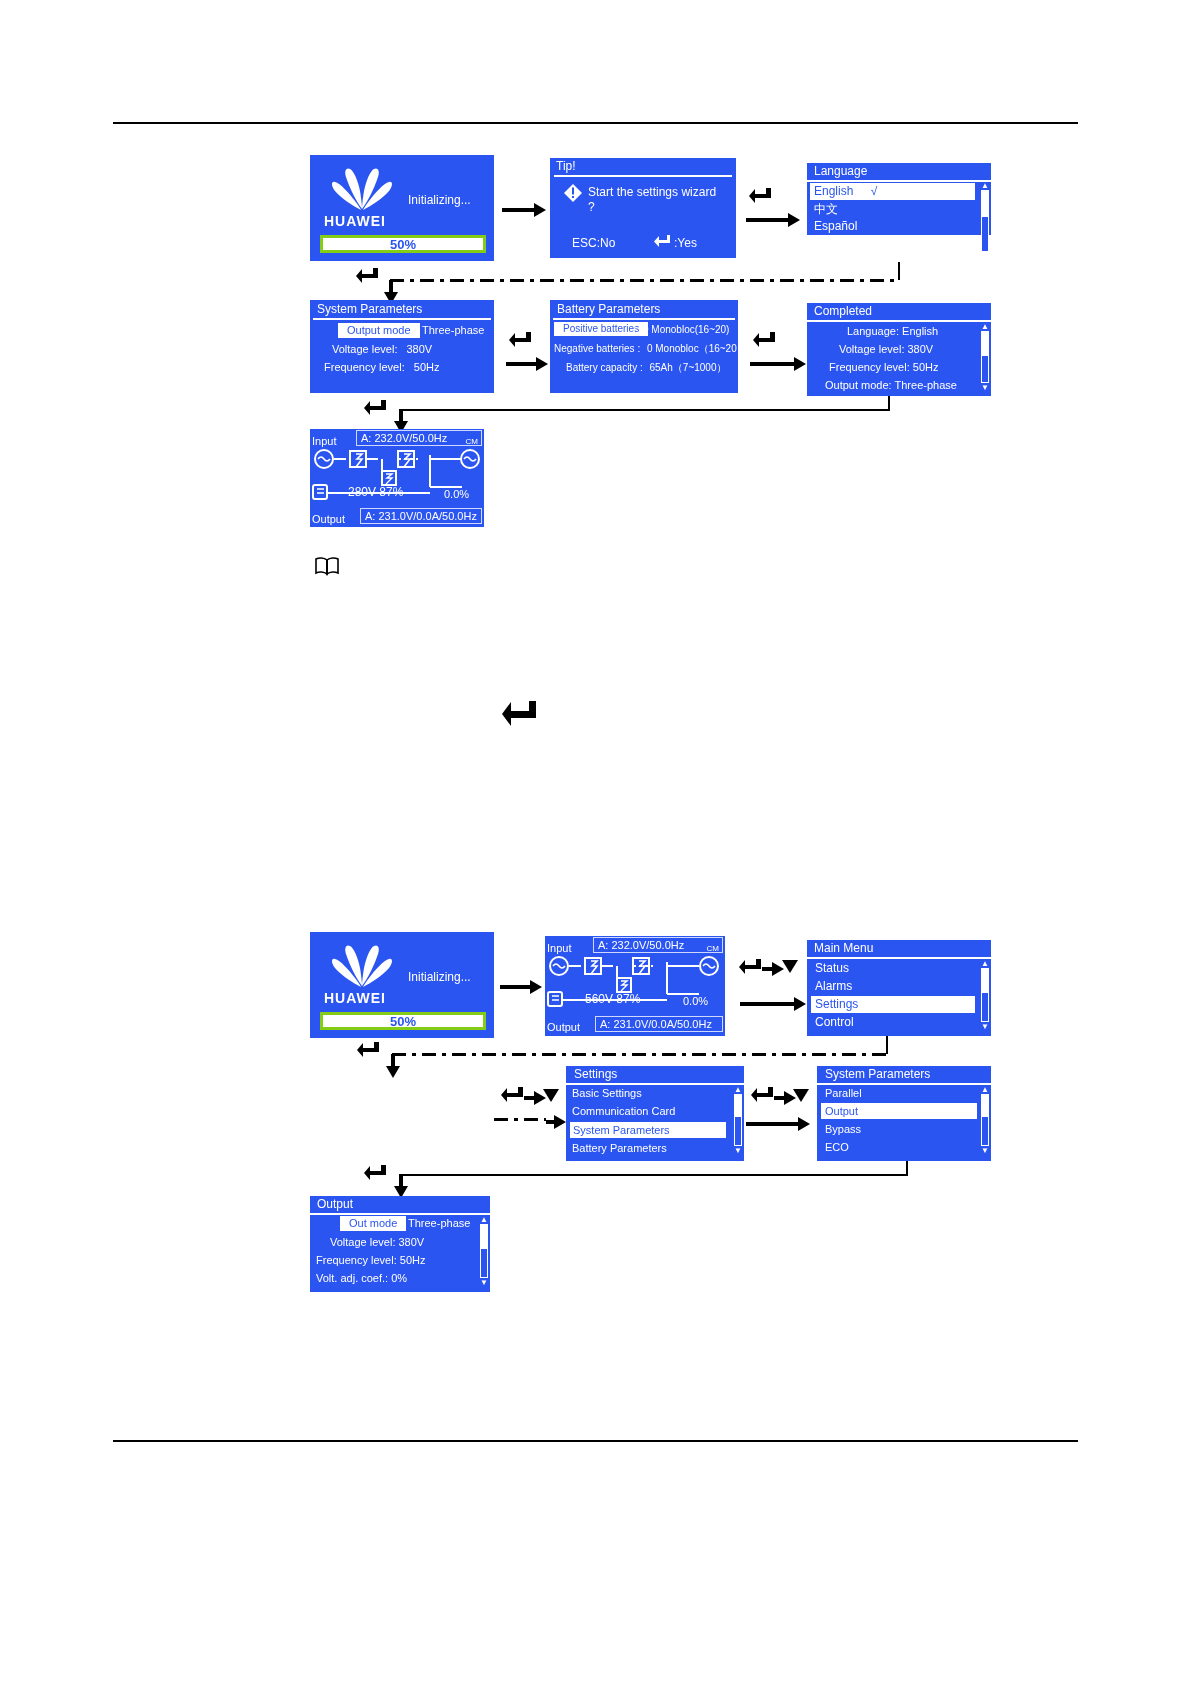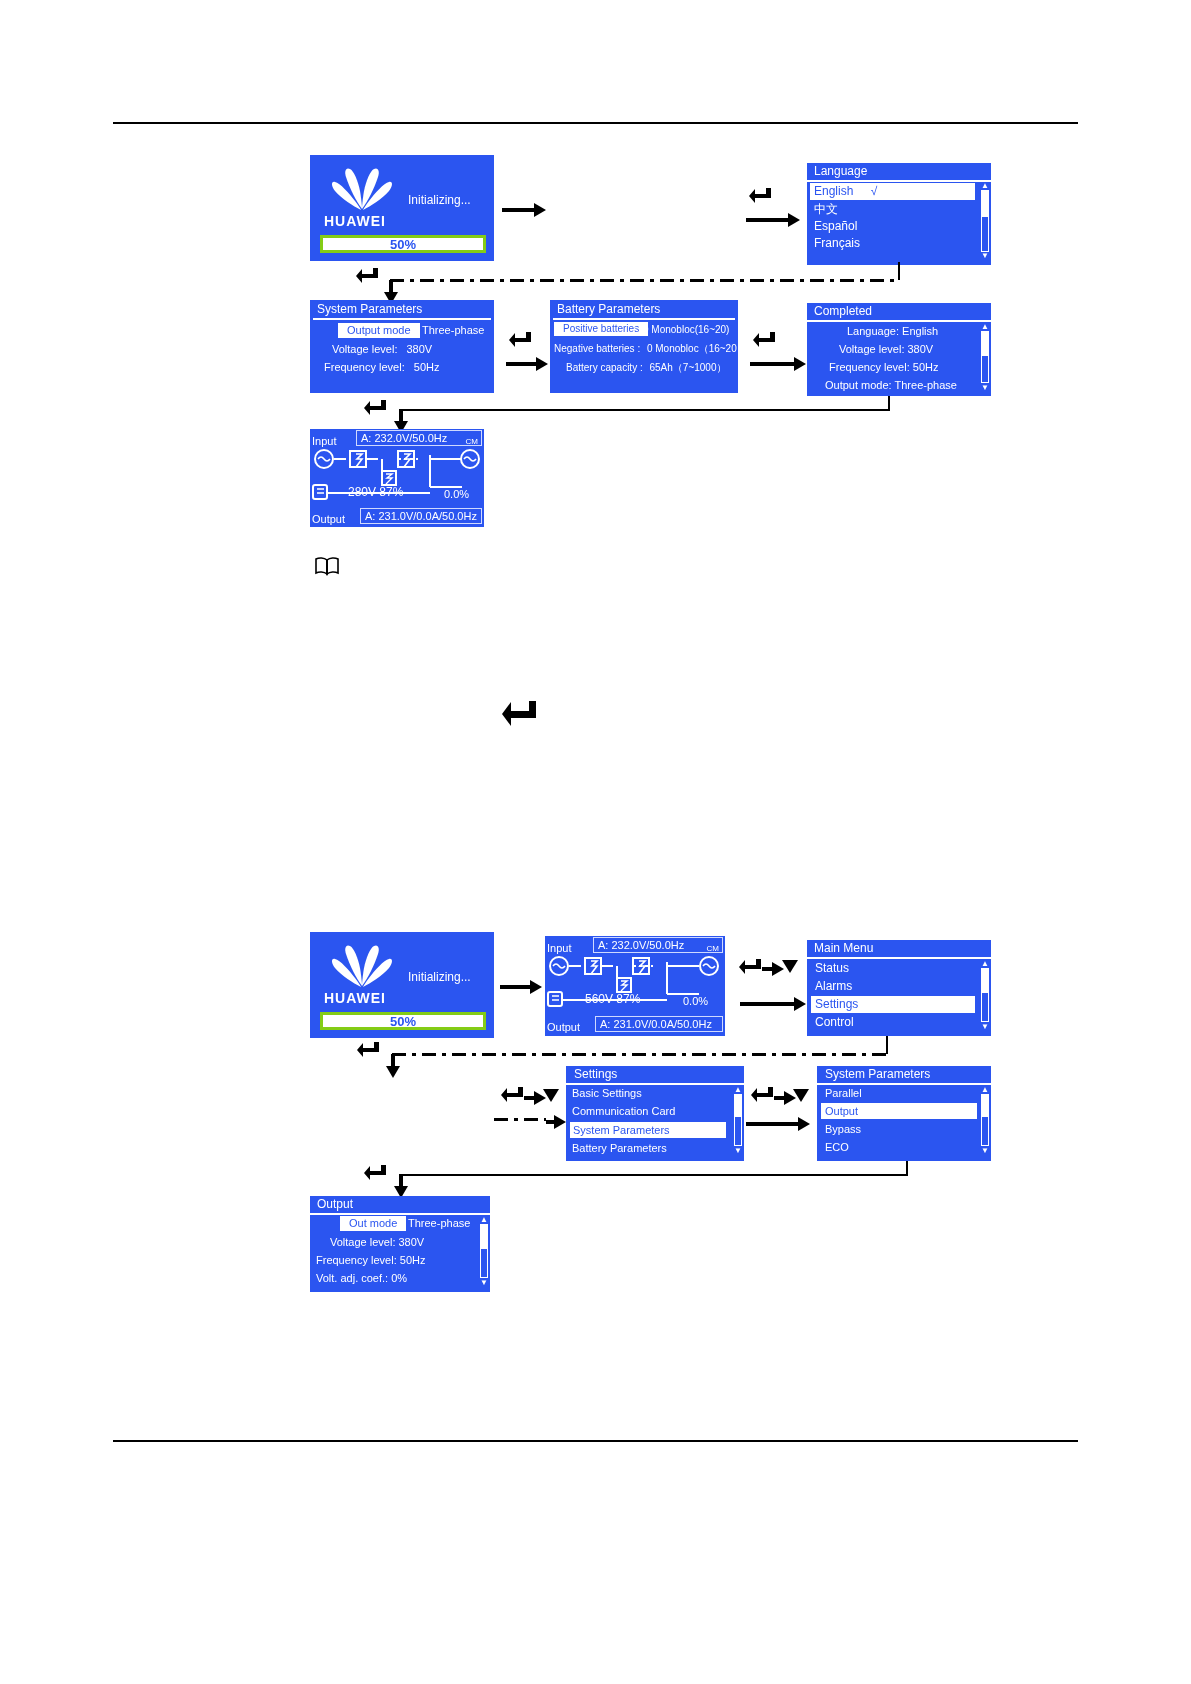--- a/index.html
+++ b/index.html
@@ -69,30 +69,46 @@
     <div class="progress" style="left:10px;top:80px;width:166px;height:18px;">
       <div class="pct">50%</div>
     </div>
   </div>
 
   <div class="arrow-r" style="left:502px;top:208px;width:44px;">
     <div class="shaft" style="width:34px;"></div>
     <div class="head" style="left:32px;"></div>
   </div>
 
+  <div class="lcd" style="left:550px;top:158px;width:186px;height:100px;">
+    <div class="title" style="position:absolute;left:2px;top:0px;">Tip!</div>
+    <div style="position:absolute;left:4px;top:17px;right:4px;height:2px;background:#fff;"></div>
+    <svg style="position:absolute;left:14px;top:26px;" width="18" height="18" viewBox="0 0 18 18">
+      <polygon points="9,0 18,9 9,18 0,9" fill="#ffffff"></polygon>
+      <rect x="8" y="3.5" width="2" height="7" fill="#2b55f0"></rect>
+      <rect x="8" y="12" width="2" height="2" fill="#2b55f0"></rect>
+    </svg>
+    <div class="row" style="position:absolute;left:38px;top:27px;font-size:12px;">Start the settings wizard</div>
+    <div class="row" style="position:absolute;left:38px;top:42px;font-size:12px;">?</div>
+    <div class="row" style="position:absolute;left:22px;top:78px;font-size:12px;">ESC:No</div>
+    <svg style="position:absolute;left:104px;top:76px;" width="18" height="16" viewBox="0 0 18 16">
+      <path d="M16 1 V9 H5 V13 L0 7.5 L5 2 V6 H13 V1 Z" fill="#ffffff"></path>
+    </svg>
+    <div class="row" style="position:absolute;left:124px;top:78px;font-size:12px;">:Yes</div>
+  </div>
 
   <svg class="enter" style="left:748px;top:186px;" width="26" height="22" viewBox="0 0 26 22">
     <path d="M23 2 V12 H7 V17 L1 10 L7 3 V8 H18 V2 Z" fill="#000"></path>
   </svg>
   <div class="arrow-r" style="left:746px;top:218px;width:56px;">
     <div class="shaft" style="width:44px;"></div>
     <div class="head" style="left:42px;"></div>
   </div>
 
-  <div class="lcd" style="left:807px;top:163px;width:184px;height:102px;">
+  <div class="lcd" style="left:807px;top:163px;width:184px;height:72px;">
     <div class="title" style="position:absolute;left:3px;top:0px;"><span>Language</span></div>
     <div style="position:absolute;left:0px;top:17px;right:0px;height:2px;background:#fff;"></div>
     <div class="hlbox" style="position:absolute;left:3px;top:20px;width:165px;height:17px;font-size:12px;line-height:17px;padding-left:4px;box-sizing:border-box;">
       <span>English</span>
       <span style="margin-left:14px;">√</span>
     </div>
     <div class="row" style="position:absolute;left:7px;top:39px;font-size:12px;">
       <span>中文</span>
     </div>
     <div class="row" style="position:absolute;left:7px;top:56px;font-size:12px;">

